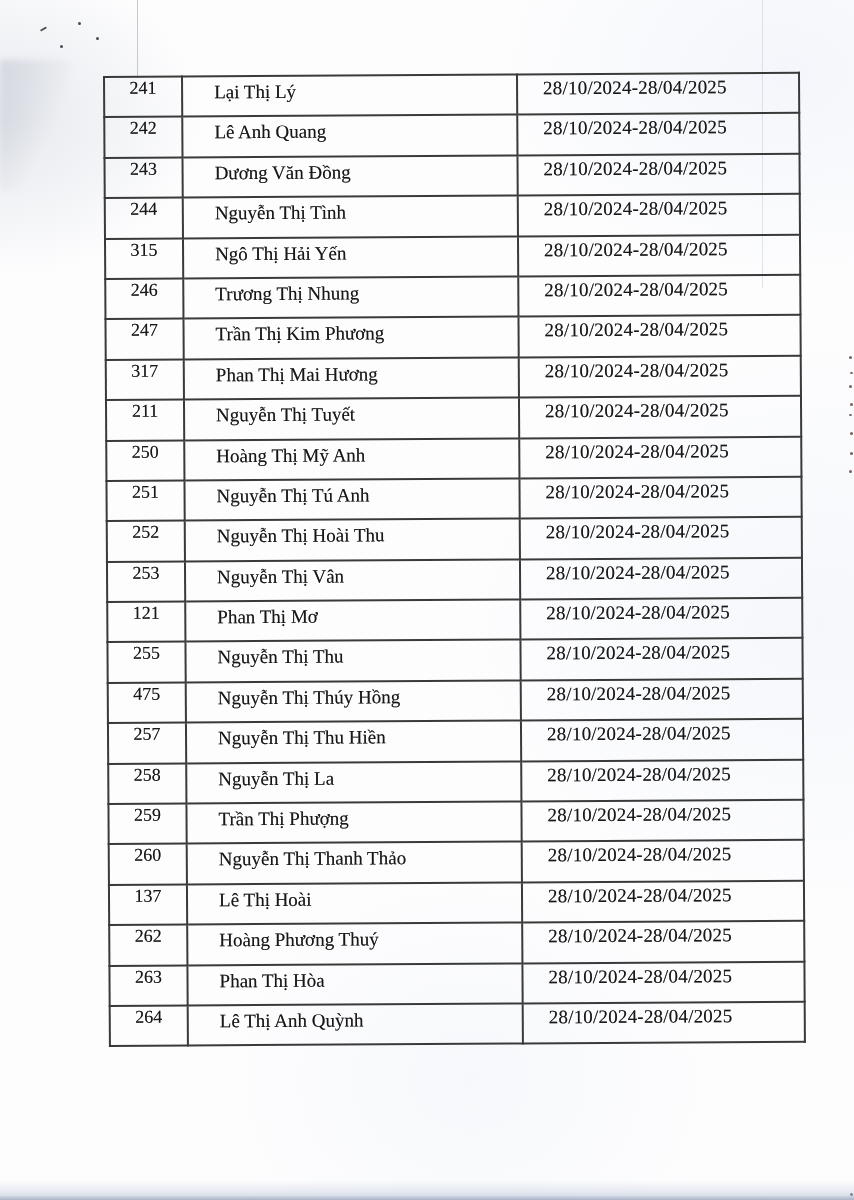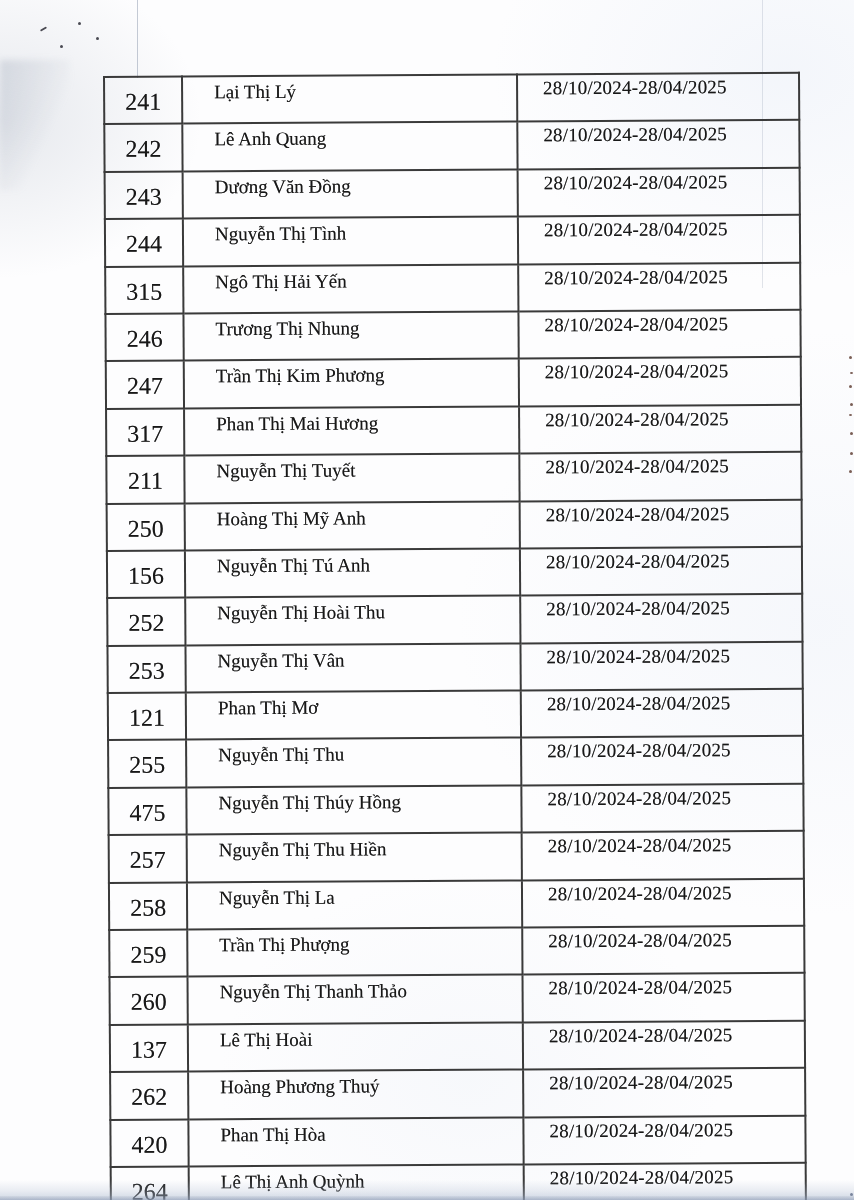--- a/index.html
+++ b/index.html
@@ -30,22 +30,22 @@
   td{
     border:2px solid #3a3a3a;
     vertical-align:top;
     height:34.4px;
     color:#181818;
     text-shadow:0 0 0.5px rgba(25,25,25,0.55);
     overflow:hidden;white-space:nowrap;
   }
   td.col-no{
     width:76px;text-align:center;
-    padding:11px 0 0 0;
-    font-size:24px;line-height:1.1;
+    padding:1px 0 0 0;
+    font-size:18px;line-height:1.1;
   }
   td.col-name{
     width:298px;
     padding:4px 4px 0 31px;
     font-size:19px;line-height:1.15;
   }
   td.col-period{
     width:255px;
     padding:2px 0 0 25px;
     font-size:19px;line-height:1.15;letter-spacing:0.2px;
@@ -147,21 +147,21 @@
             <td class="col-no">211</td>
             <td class="col-name">Nguyễn Thị Tuyết</td>
             <td class="col-period">28/10/2024-28/04/2025</td>
           </tr>
           <tr>
             <td class="col-no">250</td>
             <td class="col-name">Hoàng Thị Mỹ Anh</td>
             <td class="col-period">28/10/2024-28/04/2025</td>
           </tr>
           <tr>
-            <td class="col-no">156</td>
+            <td class="col-no">251</td>
             <td class="col-name">Nguyễn Thị Tú Anh</td>
             <td class="col-period">28/10/2024-28/04/2025</td>
           </tr>
           <tr>
             <td class="col-no">252</td>
             <td class="col-name">Nguyễn Thị Hoài Thu</td>
             <td class="col-period">28/10/2024-28/04/2025</td>
           </tr>
           <tr>
             <td class="col-no">253</td>
@@ -207,21 +207,21 @@
             <td class="col-no">137</td>
             <td class="col-name">Lê Thị Hoài</td>
             <td class="col-period">28/10/2024-28/04/2025</td>
           </tr>
           <tr>
             <td class="col-no">262</td>
             <td class="col-name">Hoàng Phương Thuý</td>
             <td class="col-period">28/10/2024-28/04/2025</td>
           </tr>
           <tr>
-            <td class="col-no">420</td>
+            <td class="col-no">263</td>
             <td class="col-name">Phan Thị Hòa</td>
             <td class="col-period">28/10/2024-28/04/2025</td>
           </tr>
           <tr>
             <td class="col-no">264</td>
             <td class="col-name">Lê Thị Anh Quỳnh</td>
             <td class="col-period">28/10/2024-28/04/2025</td>
           </tr>
         </tbody>
     </table>

